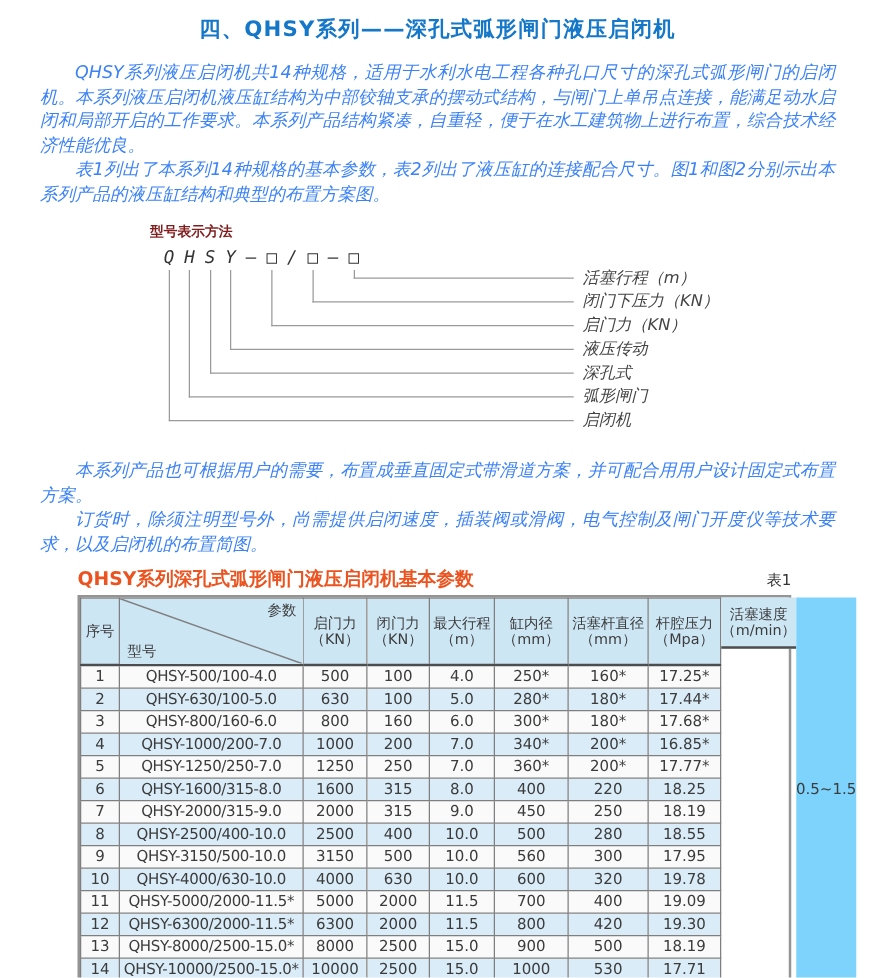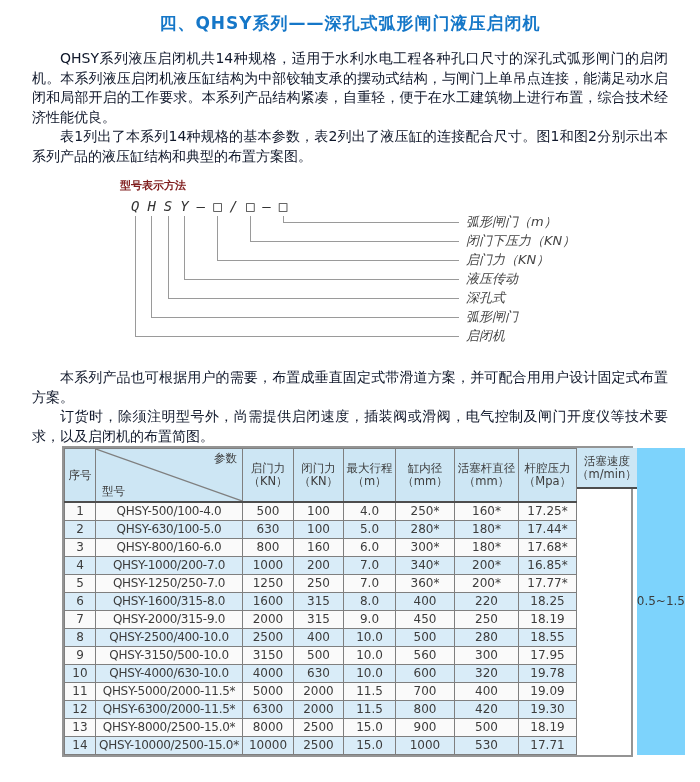--- a/index.html
+++ b/index.html
@@ -11,21 +11,21 @@
   .page { position:relative; width:700px; height:550px; }
 
   .doc-title {
     padding-top:12px; text-align:center;
     color:#1577c8; font-size:17px; font-weight:bold; letter-spacing:1px;
   }
 
   .para {
     margin:0 32px; width:636px; box-sizing:border-box;
     font-size:14px; line-height:19.5px; text-align:justify;
-    text-indent:2em; color:#0f172a;
+    text-indent:2em; color:#3b82f6;font-style:italic;
   }
   .p1 { margin-top:14px; }
   .p3 { margin-top:18px; }
 
   .method-heading {
     margin:12px 0 0 120px; height:20px;
     font-size:11px; font-weight:600; color:#7f1d1d;
   }
 
   .diagram { position:relative; height:152px; width:700px;font-style:italic; }
@@ -106,32 +106,36 @@
     <span class="model-code">QHSY—□/□—□</span>
 
     <div class="conn" style="left:283px; width:175px; height:6px;"></div>
     <div class="conn" style="left:250px; width:208px; height:25px;"></div>
     <div class="conn" style="left:217px; width:241px; height:44px;"></div>
     <div class="conn" style="left:184px; width:274px; height:63px;"></div>
     <div class="conn" style="left:168px; width:290px; height:82px;"></div>
     <div class="conn" style="left:151px; width:307px; height:101px;"></div>
     <div class="conn" style="left:135px; width:323px; height:120px;"></div>
 
-    <span class="diag-label" style="top:15px">弧形闸门（m）</span>
+    <span class="diag-label" style="top:15px">活塞行程（m）</span>
     <span class="diag-label" style="top:34px">闭门下压力（KN）</span>
     <span class="diag-label" style="top:53px">启门力（KN）</span>
     <span class="diag-label" style="top:72px">液压传动</span>
     <span class="diag-label" style="top:91px">深孔式</span>
     <span class="diag-label" style="top:110px">弧形闸门</span>
     <span class="diag-label" style="top:129px">启闭机</span>
   </div>
 
   <div class="para p3">本系列产品也可根据用户的需要，布置成垂直固定式带滑道方案，并可配合用用户设计固定式布置方案。</div>
   <div class="para">订货时，除须注明型号外，尚需提供启闭速度，插装阀或滑阀，电气控制及闸门开度仪等技术要求，以及启闭机的布置简图。</div>
 
+  <div class="table-title-row">
+    <span class="table-title">QHSY系列深孔式弧形闸门液压启闭机基本参数</span>
+    <span class="table-tag">表1</span>
+  </div>
 
   <div class="table-wrap">
     <table class="main">
       <colgroup>
         <col class="col-no">
           <col class="col-model">
           <col class="col-open">
           <col class="col-close">
         <col class="col-stroke">
           <col class="col-bore">

